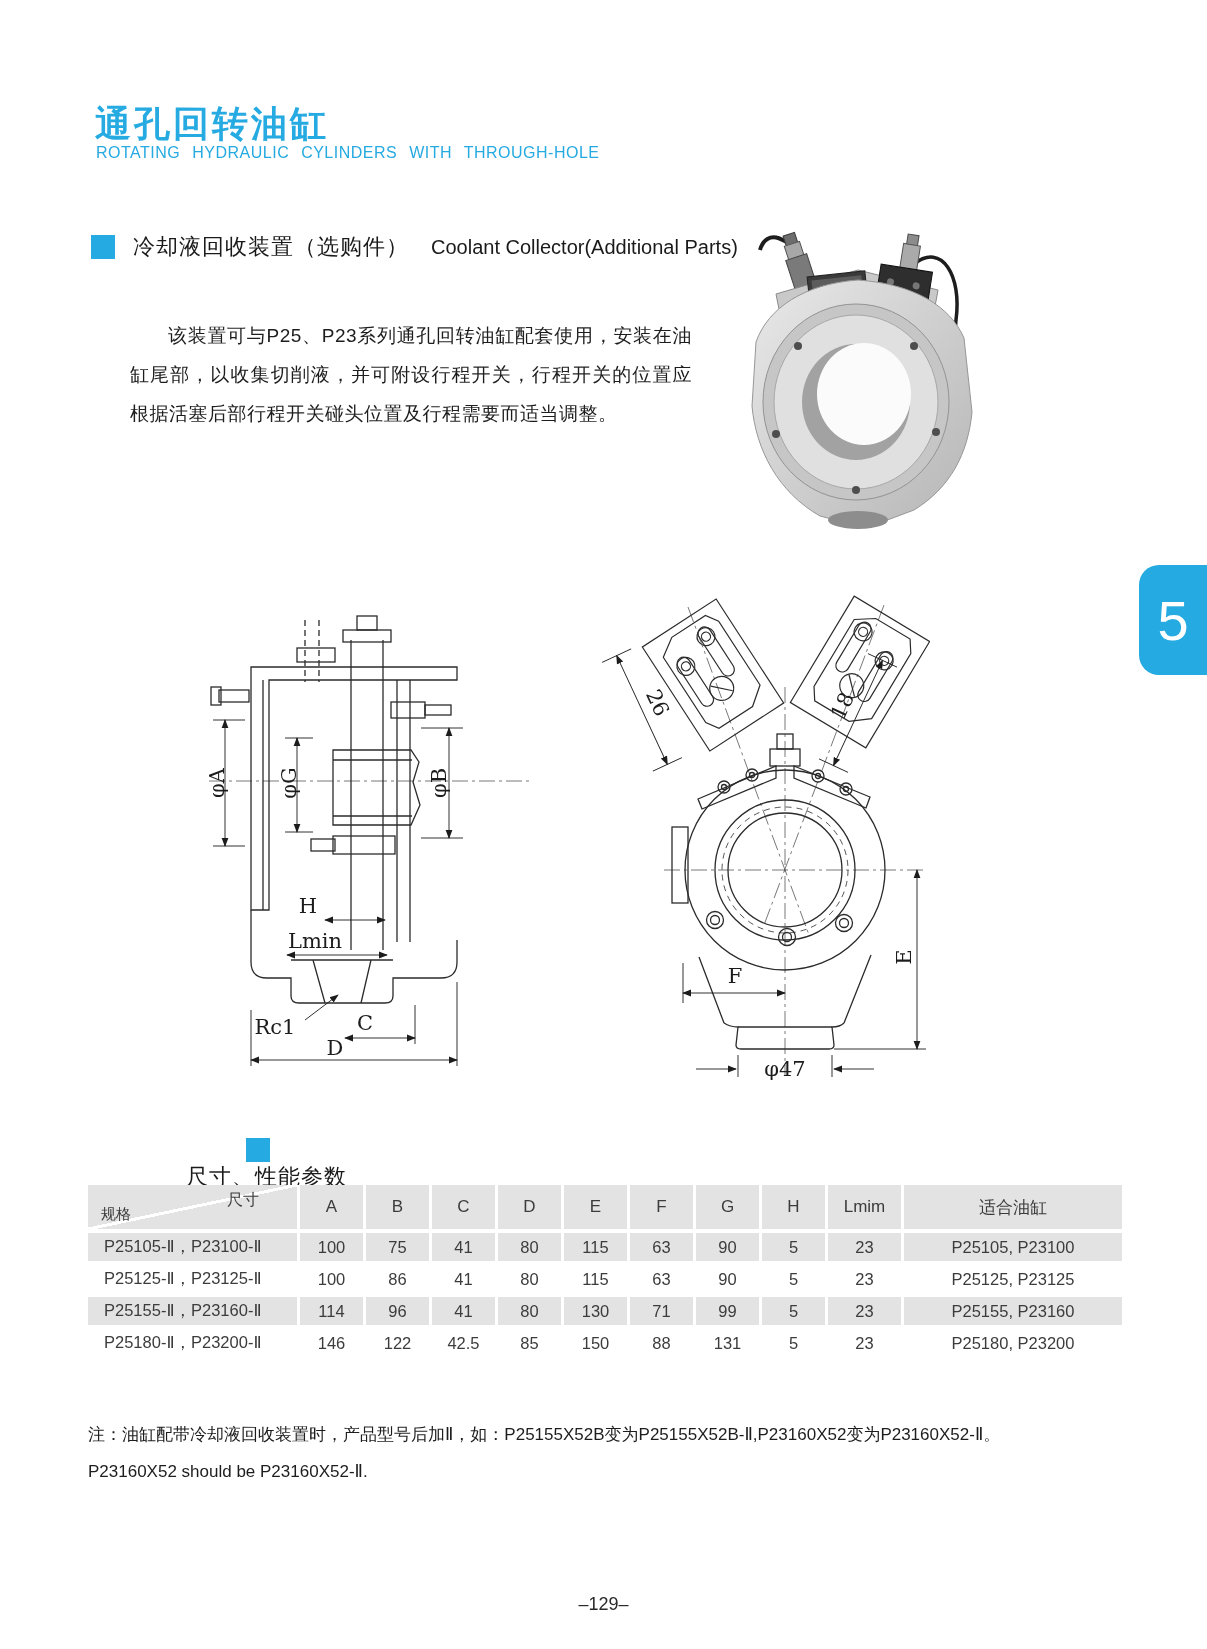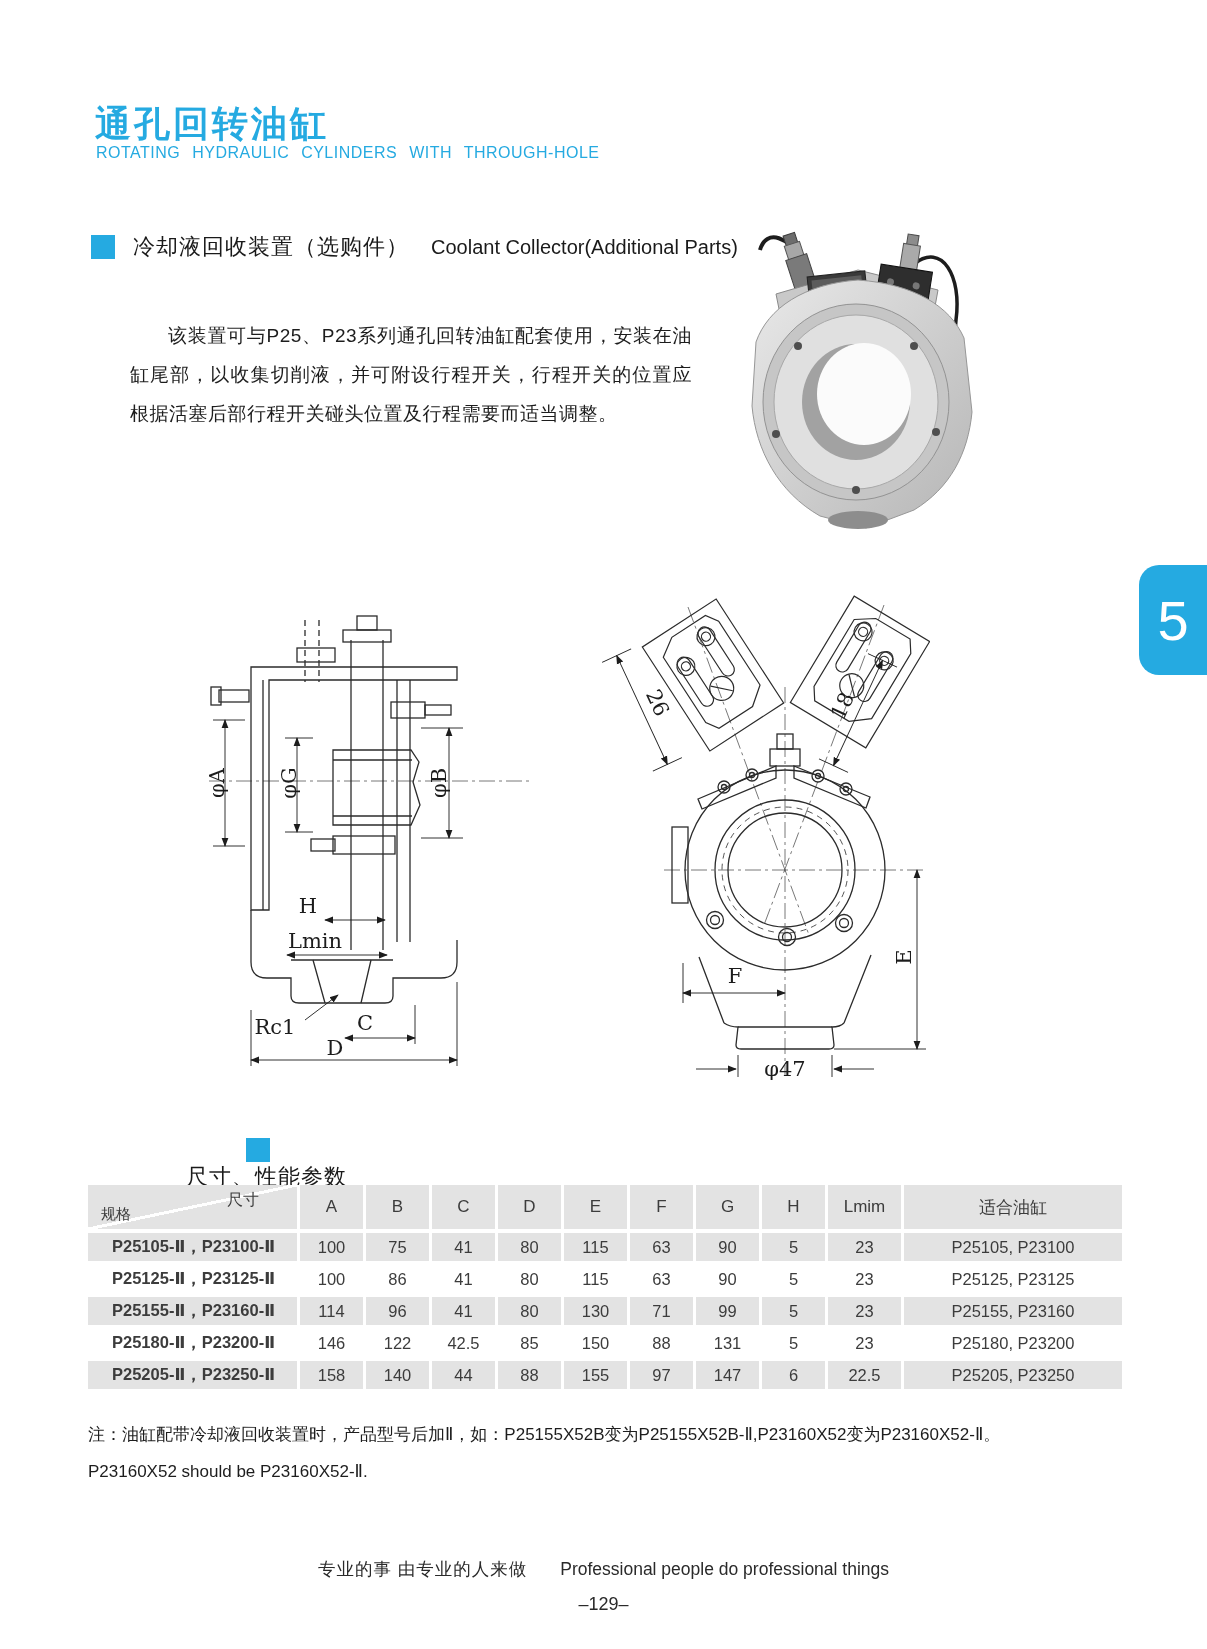--- a/index.html
+++ b/index.html
@@ -31,21 +31,21 @@
   .draw-left{position:absolute;left:205px;top:610px;}
   .draw-right{position:absolute;left:572px;top:575px;}
   svg text{font-family:"DejaVu Serif","Liberation Serif",serif;fill:#1c1c1c;}
   
   .dim-table{position:absolute;left:88px;top:1185px;width:1034px;border-collapse:separate;border-spacing:0;table-layout:fixed;}
   .dim-table th,.dim-table td{border-right:3px solid #fff;border-bottom:4px solid #fff;
     font-weight:normal;text-align:center;vertical-align:middle;color:#3c3c3c;padding:0;}
   .dim-table th{height:44px;font-size:17px;background:#e3e3e3;}
   .dim-table td{height:28px;font-size:16.5px;background:#e3e3e3;}
   .dim-table tr.plain td{background:#fff;}
-  .dim-table td.model-col{text-align:left;padding-left:24px;font-weight:bold;}
+  .dim-table td.model-col{text-align:left;padding-left:16px;}
   .dim-table th:last-child,.dim-table td:last-child{border-right:none;}
   th.corner{position:relative;
     background:#e3e3e3 linear-gradient(to bottom right,
       transparent calc(50% - 1.5px), #fff calc(50% - 1.5px),
       #fff calc(50% + 1.5px), transparent calc(50% + 1.5px));}
   .corner-top{position:absolute;right:38px;top:5px;font-size:16px;}
   .corner-bottom{position:absolute;left:13px;bottom:5px;font-size:15px;}
   
   .notes{position:absolute;left:88px;top:1416px;width:1044px;font-size:17px;line-height:37px;color:#1d1d1d;}
   
@@ -384,40 +384,23 @@
           <td>122</td>
           <td>42.5</td>
           <td>85</td>
           <td>150</td>
           <td>88</td>
           <td>131</td>
           <td>5</td>
           <td>23</td>
           <td>P25180, P23200</td>
         </tr>
-        <tr class="shaded">
-          <td class="model-col">P25205-Ⅱ，P23250-Ⅱ</td>
-          <td>158</td>
-          <td>140</td>
-          <td>44</td>
-          <td>88</td>
-          <td>155</td>
-          <td>97</td>
-          <td>147</td>
-          <td>6</td>
-          <td>22.5</td>
-          <td>P25205, P23250</td>
-        </tr>
       </tbody>
   </table>
 
   <div class="notes">
     <div>注：油缸配带冷却液回收装置时，产品型号后加Ⅱ，如：P25155X52B变为P25155X52B-Ⅱ,P23160X52变为P23160X52-Ⅱ。</div>
     <div>P23160X52 should be P23160X52-Ⅱ.</div>
   </div>
 
-  <div class="footer">
-    <span class="cn">专业的事 由专业的人来做</span>
-    <span class="en">Professional people do professional things</span>
-  </div>
   <div class="page-num">–129–</div>
 
 </div>
 
 </body></html>

